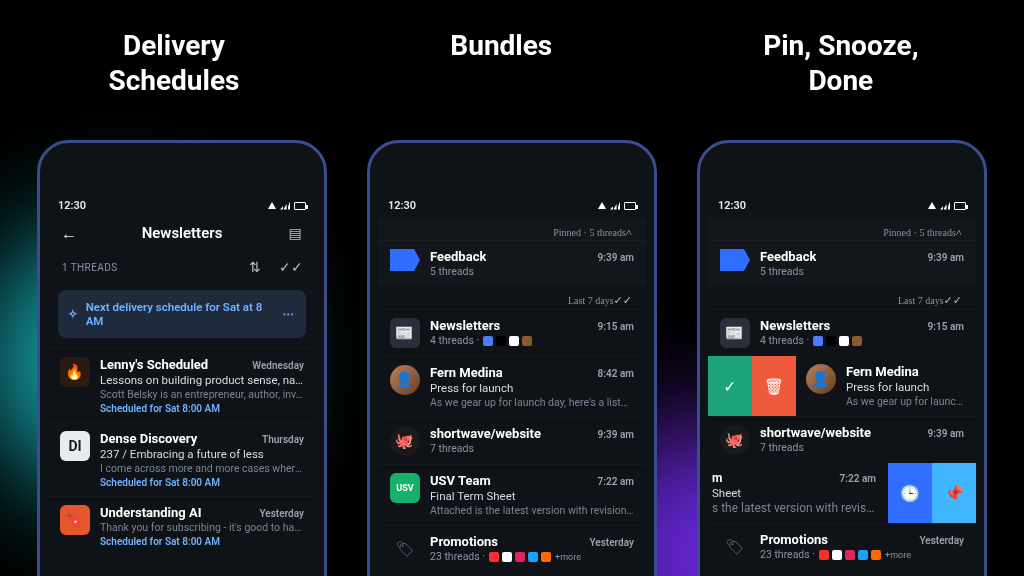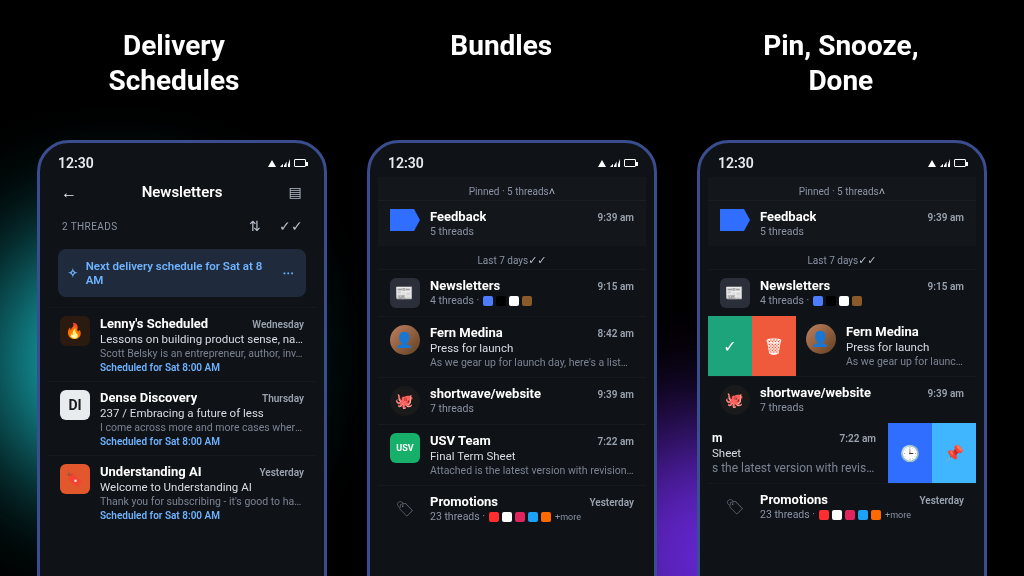--- a/index.html
+++ b/index.html
@@ -34,22 +34,23 @@
     border-radius: 32px;
     background: #0f1216;
     border: 3px solid #3a4d8f;
     padding: 10px 8px 0 8px;
     overflow: hidden;
     position: relative;
     flex-shrink: 0;
   }
   .statusbar {
     display: flex; justify-content: space-between; align-items: center;
-    font-size: 14px; font-weight: 600; padding: 2px 10px 6px 10px;
+    font-size: 11px; font-weight: 600; padding: 2px 10px 6px 10px;
     color: #e8ecf2;
+    margin-top: 44px;
   }
   .statusbar .sysicons { display: flex; gap: 4px; align-items: center; }
   .tri { width:0;height:0;border-left:4px solid transparent;border-right:4px solid transparent;border-bottom:7px solid #fff; }
   .batt { width:12px;height:8px;border:1px solid #fff;border-radius:1px;position:relative; }
   .batt::after{content:"";position:absolute;right:-3px;top:2px;width:2px;height:4px;background:#fff;}
   .bars { width:10px;height:8px;background:linear-gradient(to right,#fff 0 3px,transparent 3px 4px,#fff 4px 7px,transparent 7px 8px,#fff 8px 10px);clip-path:polygon(0 100%,30% 60%,30% 100%,33% 100%,33% 100%,66% 30%,66% 100%,70% 100%,100% 0,100% 100%);}
   .appbar { display:flex; align-items:center; justify-content:space-between; padding:4px 10px 8px 10px;}
   .appbar .title { font-size:15px; font-weight:600; flex:1; text-align:center;}
   .iconbtn { width:22px;height:22px;display:flex;align-items:center;justify-content:center;color:#b6c0cc; font-size:14px; }
   .subhead { display:flex;justify-content:space-between;align-items:center;padding:4px 14px 8px 14px;font-size:10px;color:#8a94a6;letter-spacing:0.04em;}
@@ -75,21 +76,21 @@
   .content { flex:1; min-width:0; }
   .row1 { display:flex; justify-content:space-between; align-items:baseline; gap:8px;}
   .from { font-size:13px; font-weight:700; color:#fff; white-space:nowrap; overflow:hidden; text-overflow:ellipsis;}
   .time { font-size:10px; color:#99a3b0; font-weight:600; white-space:nowrap;}
   .subject { font-size:11.5px; color:#d8dde6; white-space:nowrap; overflow:hidden; text-overflow:ellipsis; margin-top:1px;}
   .preview { font-size:10.5px; color:#7b8494; white-space:nowrap; overflow:hidden; text-overflow:ellipsis; margin-top:1px;}
   .schedline { font-size:10px; color:#6fb3ff; font-weight:600; margin-top:2px;}
   .threadmeta { font-size:10.5px; color:#8a94a6; margin-top:1px; display:flex; gap:4px; align-items:center;}
   .chips { display:inline-flex; gap:3px; }
   .chip { width:10px;height:10px;border-radius:2px; display:inline-block;}
-  .section-label { font-size:10px; color:#8a94a6; padding:8px 14px 2px 14px; display:flex; justify-content:center; align-items:center;}
+  .section-label { font-size:10px; color:#8a94a6; padding:8px 14px 2px 14px; display:flex; justify-content:flex-end; align-items:center;font-family:Liberation Serif, serif;}
   .section-label .chev{font-size:11px;color:#b6c0cc;}
   .pinnedblock { background:rgba(255,255,255,0.02); }
   .pinned-avatar{width:30px;height:22px;background:#2f6eff;clip-path:polygon(0 0,80% 0,100% 50%,80% 100%,0 100%);}
   
   .swipe-item { position:relative; display:flex; align-items:stretch; }
   .swipe-actions-left { display:flex; }
   .swipe-actions-left .act, .swipe-actions-right .act{
     width:44px; display:flex; align-items:center; justify-content:center; color:#fff; font-size:16px;
   }
   .act.done{background:#1ea47a;}
@@ -127,21 +128,21 @@
         <span class="bars"></span>
         <span class="batt"></span>
       </span>
     </div>
     <div class="appbar">
       <span class="iconbtn arrowback">←</span>
       <span class="title">Newsletters</span>
       <span class="iconbtn">▤</span>
     </div>
     <div class="subhead">
-      <span>2 THREADS</span>
+      <span>1 THREADS</span>
       <span class="acts">
         <span class="iconbtn">⇅</span>
         <span class="iconbtn">✓✓</span>
       </span>
     </div>
     <div class="banner">
       <span>✧</span>
       <span>Next delivery schedule for Sat at 8 AM</span>
       <span class="more">⋯</span>
     </div>
@@ -173,21 +174,20 @@
         </div>
       </div>
 
       <div class="item">
         <div class="avatar" style="background:#e2572b">🔖</div>
         <div class="content">
           <div class="row1">
               <span class="from">Understanding AI</span>
               <span class="time">Yesterday</span>
             </div>
-          <div class="subject">Welcome to Understanding AI</div>
           <div class="preview">Thank you for subscribing - it's good to hav…</div>
           <div class="schedline">Scheduled for Sat 8:00 AM</div>
         </div>
       </div>
     </div>
   </div>
 
   <div class="phone">
     <div class="statusbar">
       <span>12:30</span>

